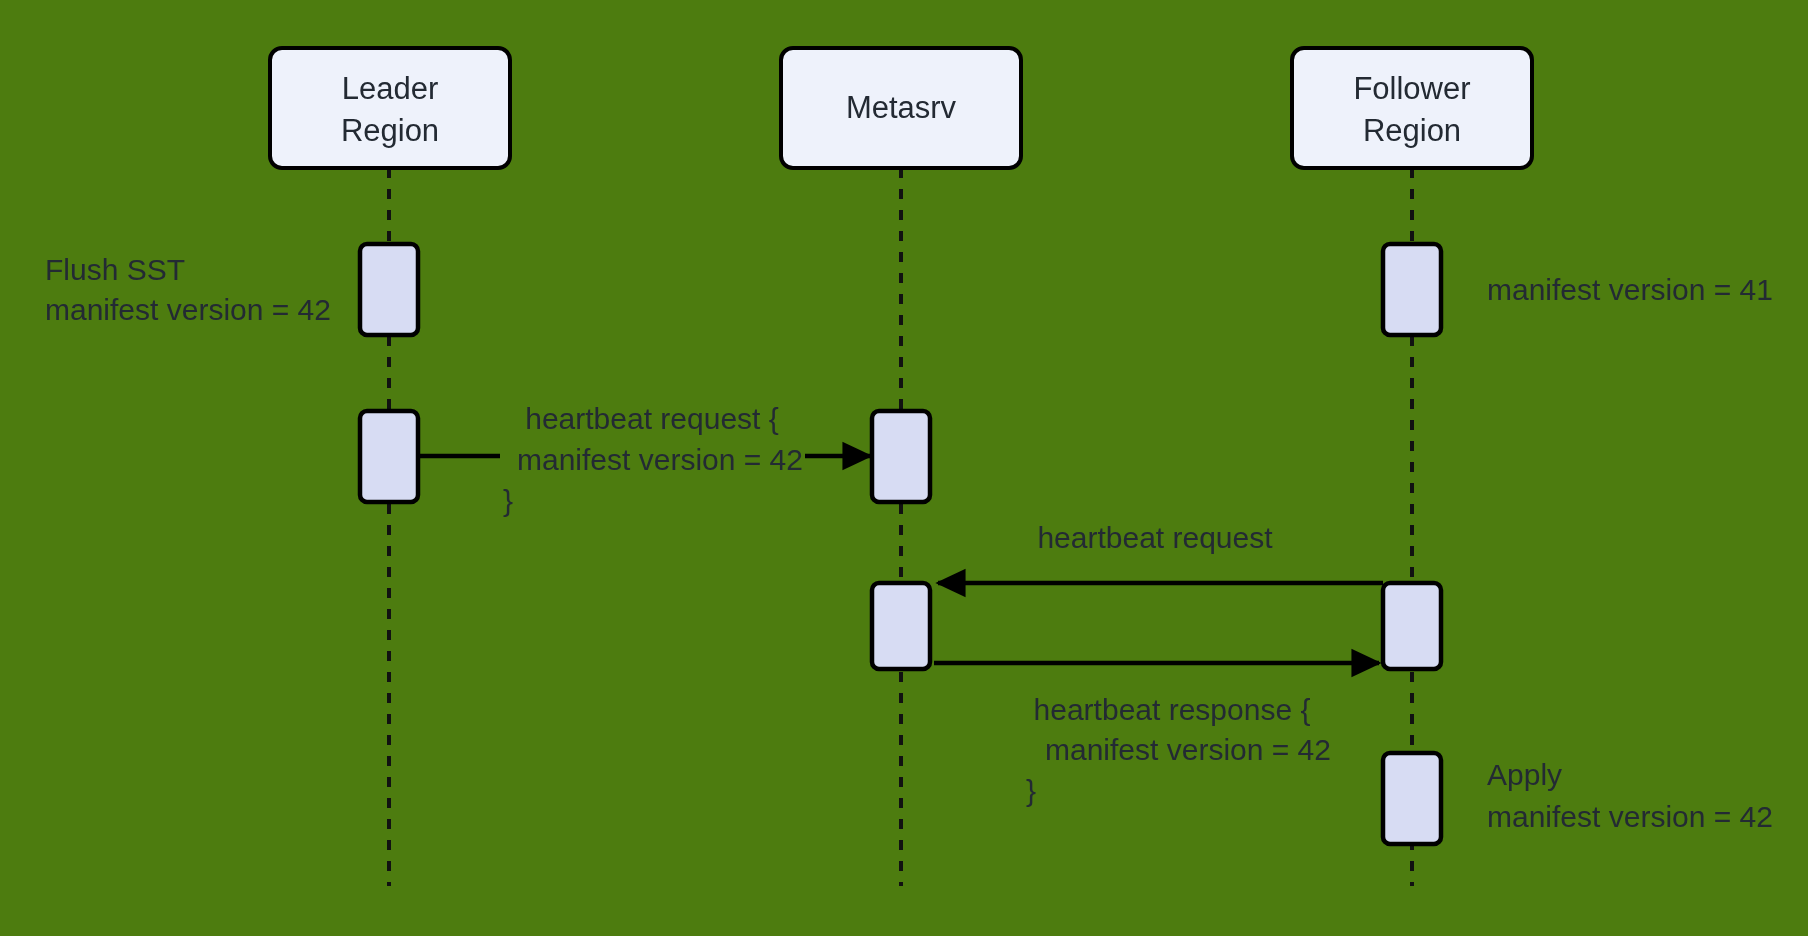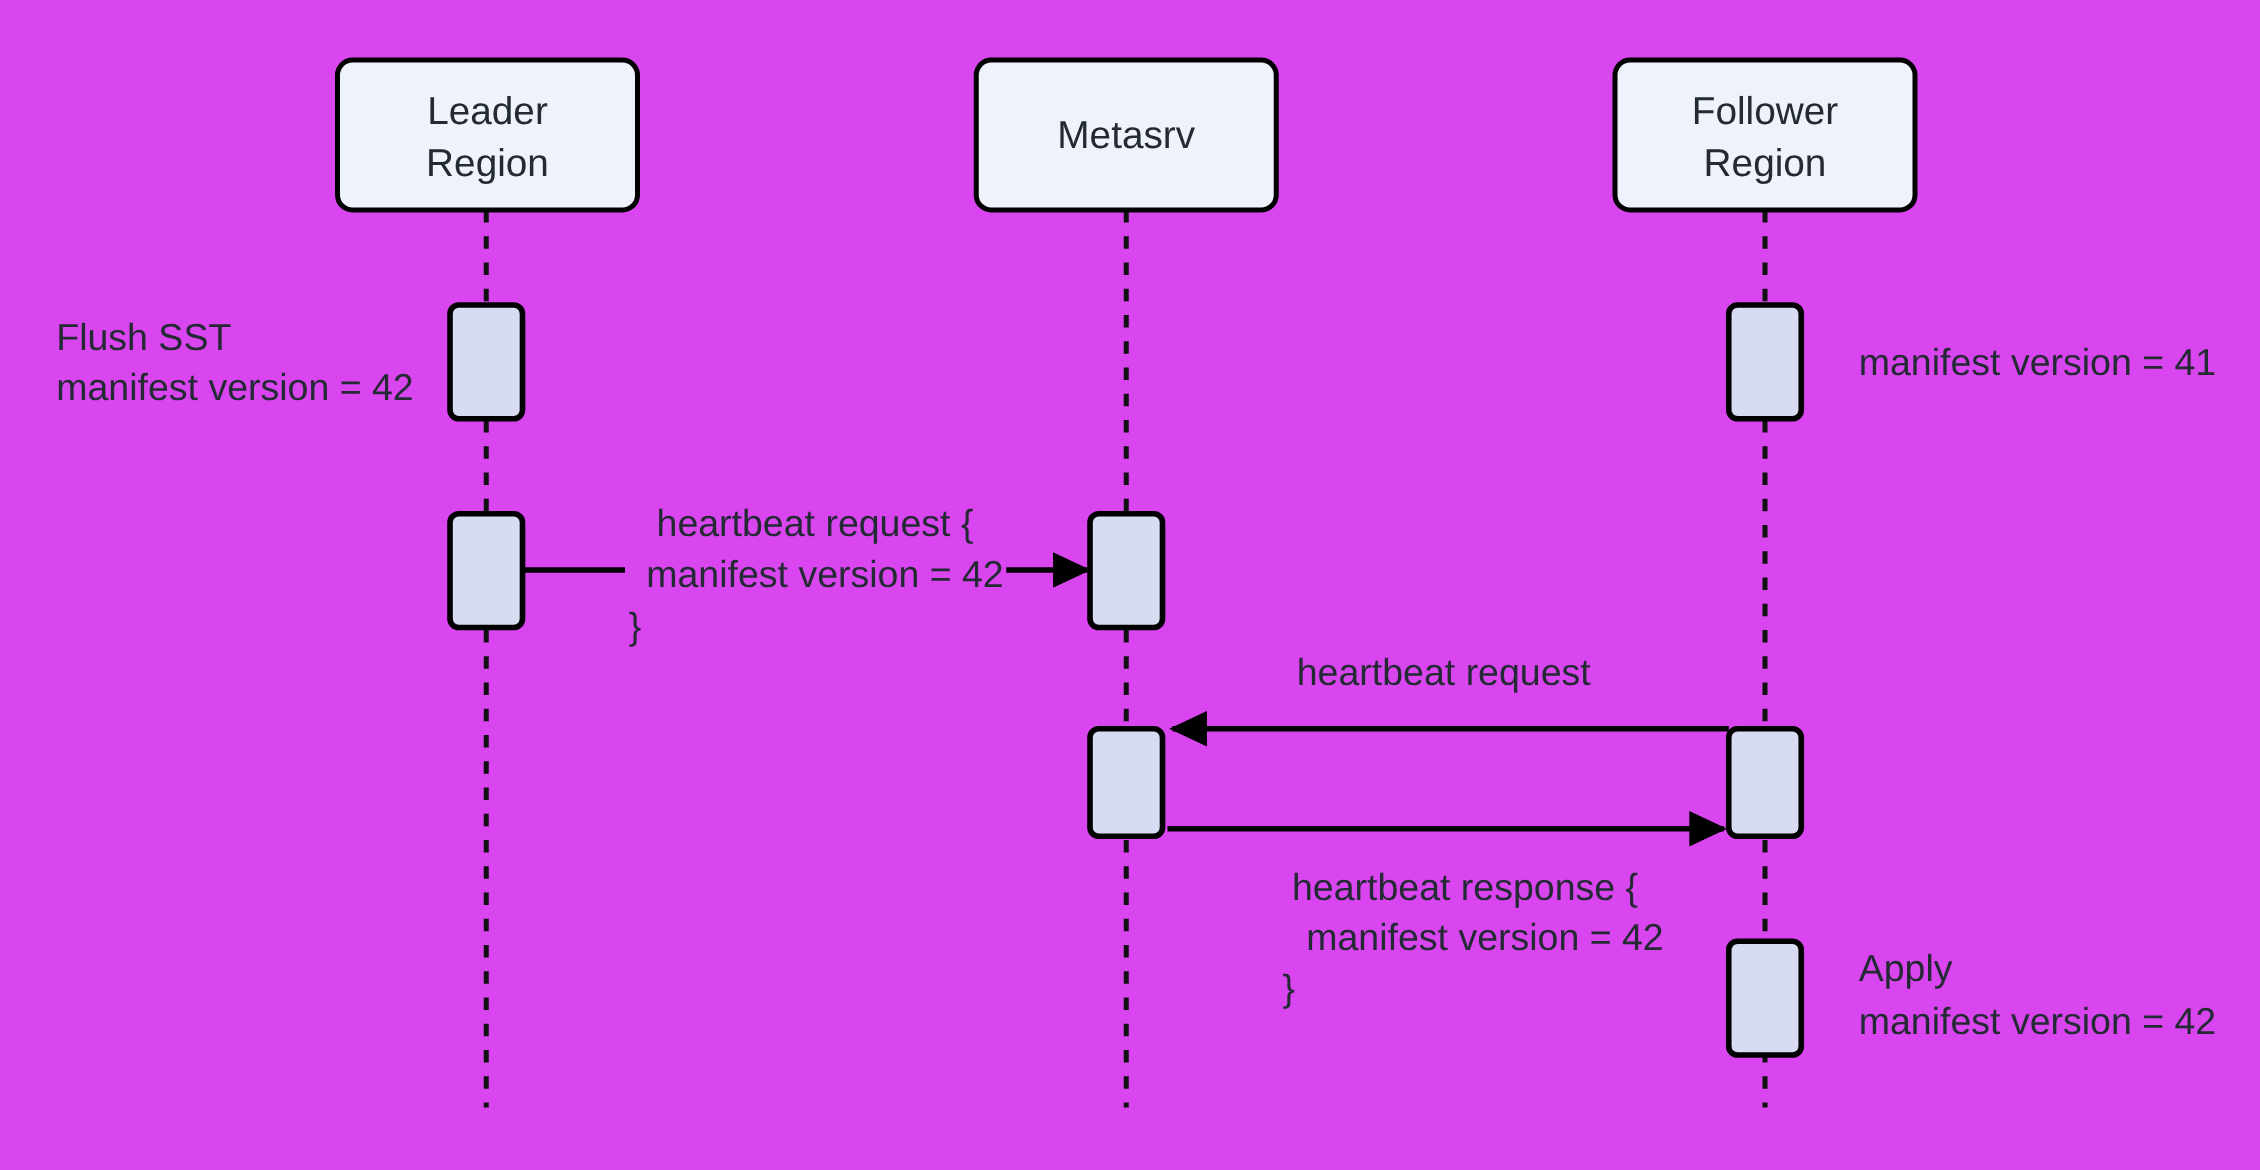--- a/index.html
+++ b/index.html
@@ -11,21 +11,21 @@
   body {
     width: 1808px;
     height: 936px;
     font-family: "Liberation Sans", sans-serif;
     overflow: hidden;
   }
   #diagram-root {
     position: relative;
     width: 1808px;
     height: 936px;
-    background: #d946ef;
+    background: #4d7c0f;
   }
   svg.diagram-canvas {
     position: absolute;
     left: 0;
     top: 0;
     width: 1808px;
     height: 936px;
     display: block;
   }
   .participant-box-rect {

